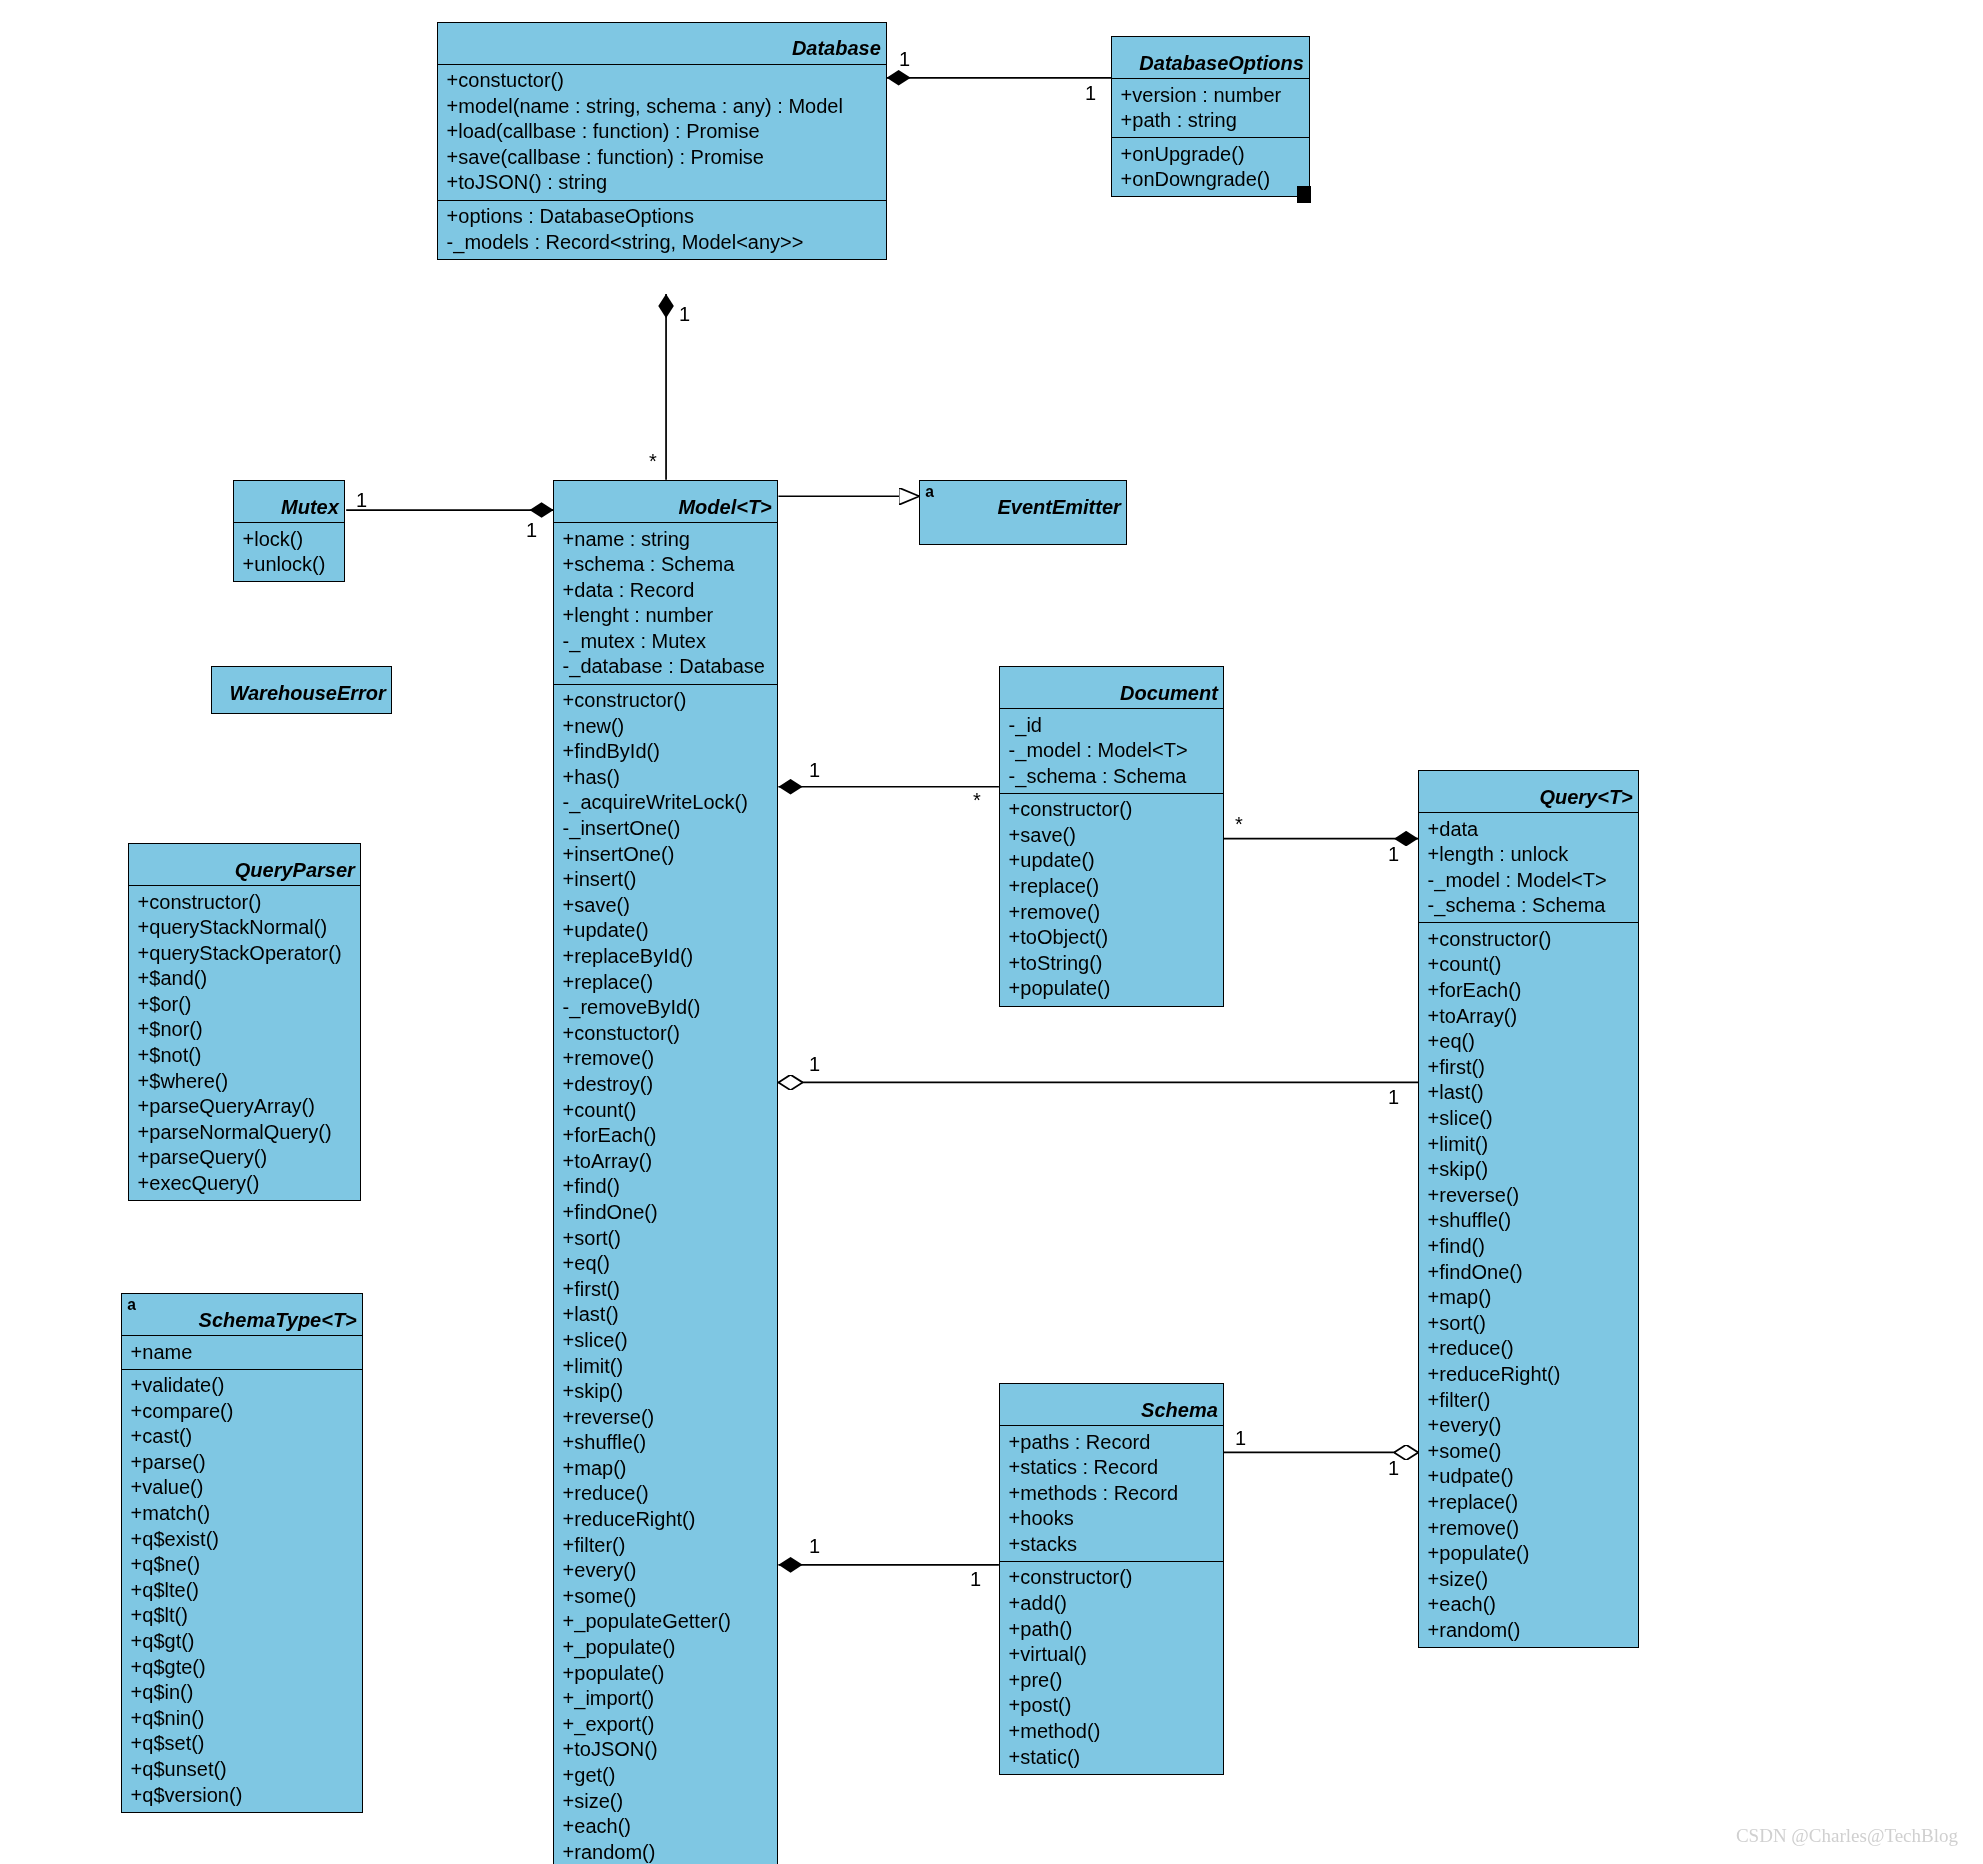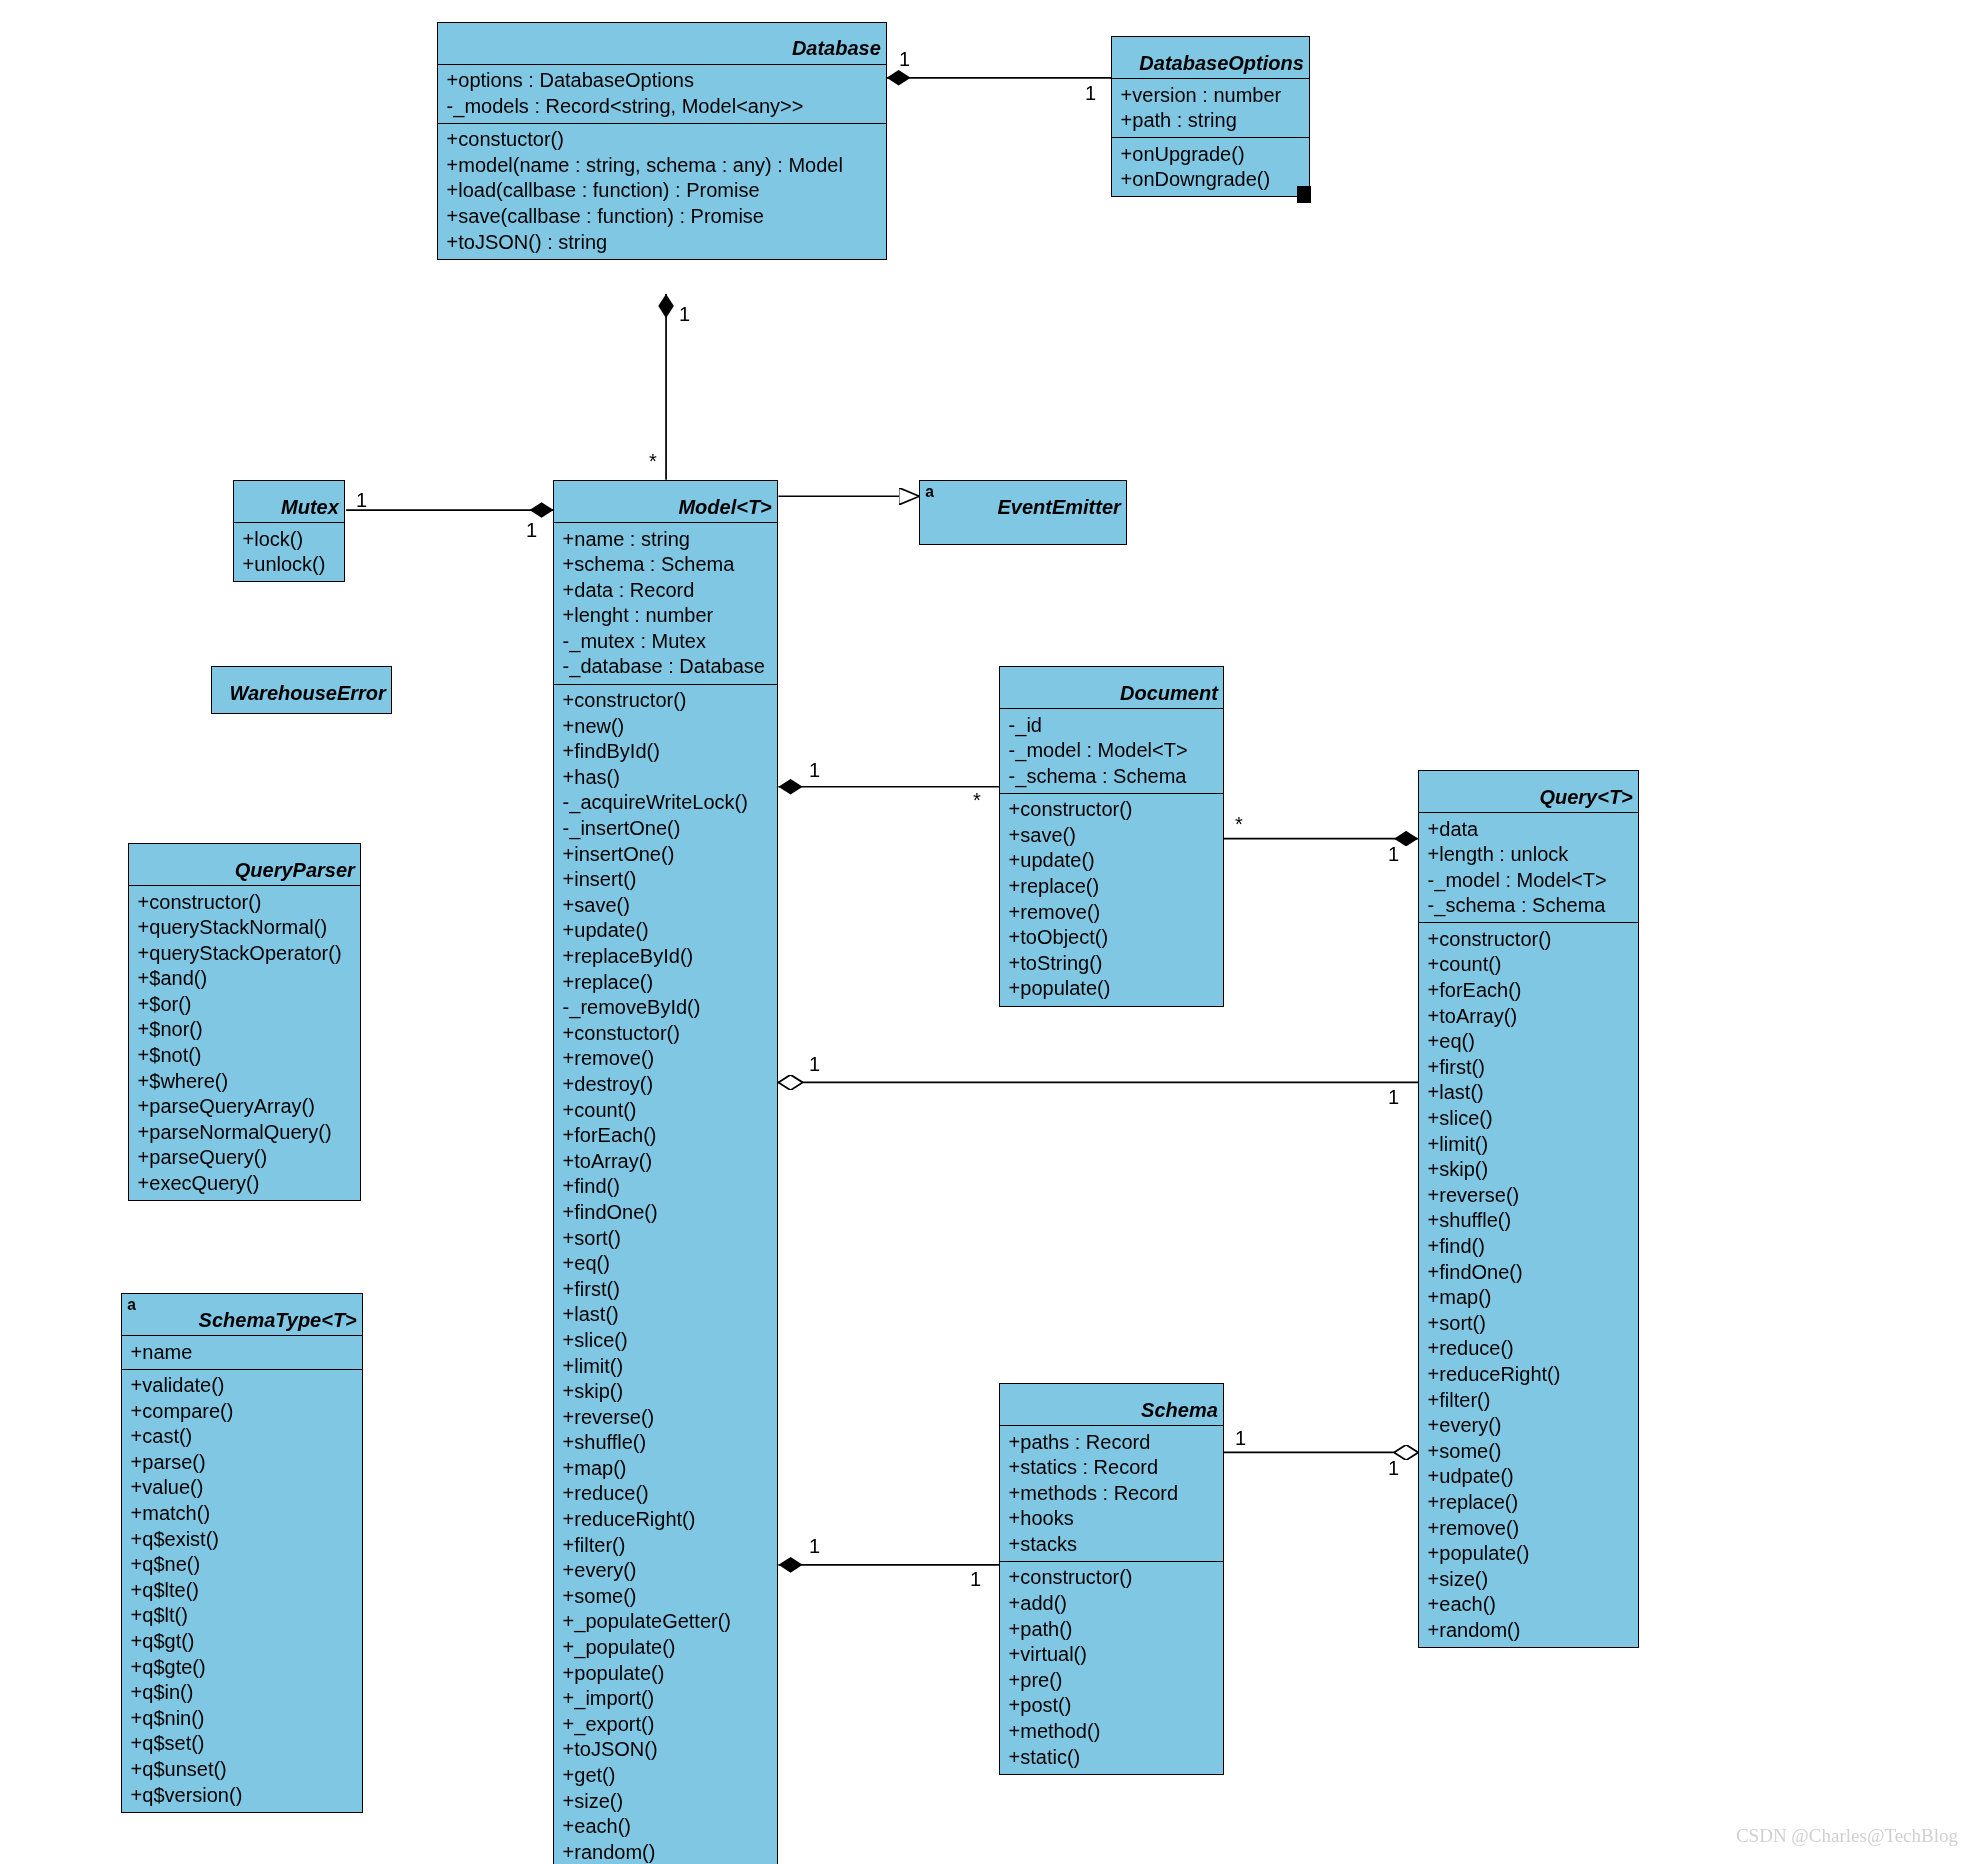--- a/index.html
+++ b/index.html
@@ -69,29 +69,29 @@
 <div class="mult" style="left:809px;top:1535px">1</div>
 <div class="mult" style="left:970px;top:1568px">1</div>
 <div class="mult" style="left:1235px;top:813px">*</div>
 <div class="mult" style="left:1388px;top:843px">1</div>
 <div class="mult" style="left:1235px;top:1427px">1</div>
 <div class="mult" style="left:1388px;top:1457px">1</div>
 
 <div class="uml" style="left:437px;top:21.6px;width:450px">
   <div class="hdr">Database</div>
   <div class="sec">
-        <div class="row">+options : DatabaseOptions</div>
-        <div class="row">-_models : Record&lt;string, Model&lt;any&gt;&gt;</div>
-      </div>
-  <div class="sec">
         <div class="row">+constuctor()</div>
         <div class="row">+model(name : string, schema : any) : Model</div>
         <div class="row">+load(callbase : function) : Promise</div>
         <div class="row">+save(callbase : function) : Promise</div>
         <div class="row">+toJSON() : string</div>
+      </div>
+  <div class="sec">
+        <div class="row">+options : DatabaseOptions</div>
+        <div class="row">-_models : Record&lt;string, Model&lt;any&gt;&gt;</div>
       </div>
 </div>
 
 <div class="uml" style="left:1111px;top:36px;width:199px">
   <div class="hdr">DatabaseOptions</div>
   <div class="sec">
         <div class="row">+version : number</div>
         <div class="row">+path : string</div>
       </div>
   <div class="sec">

